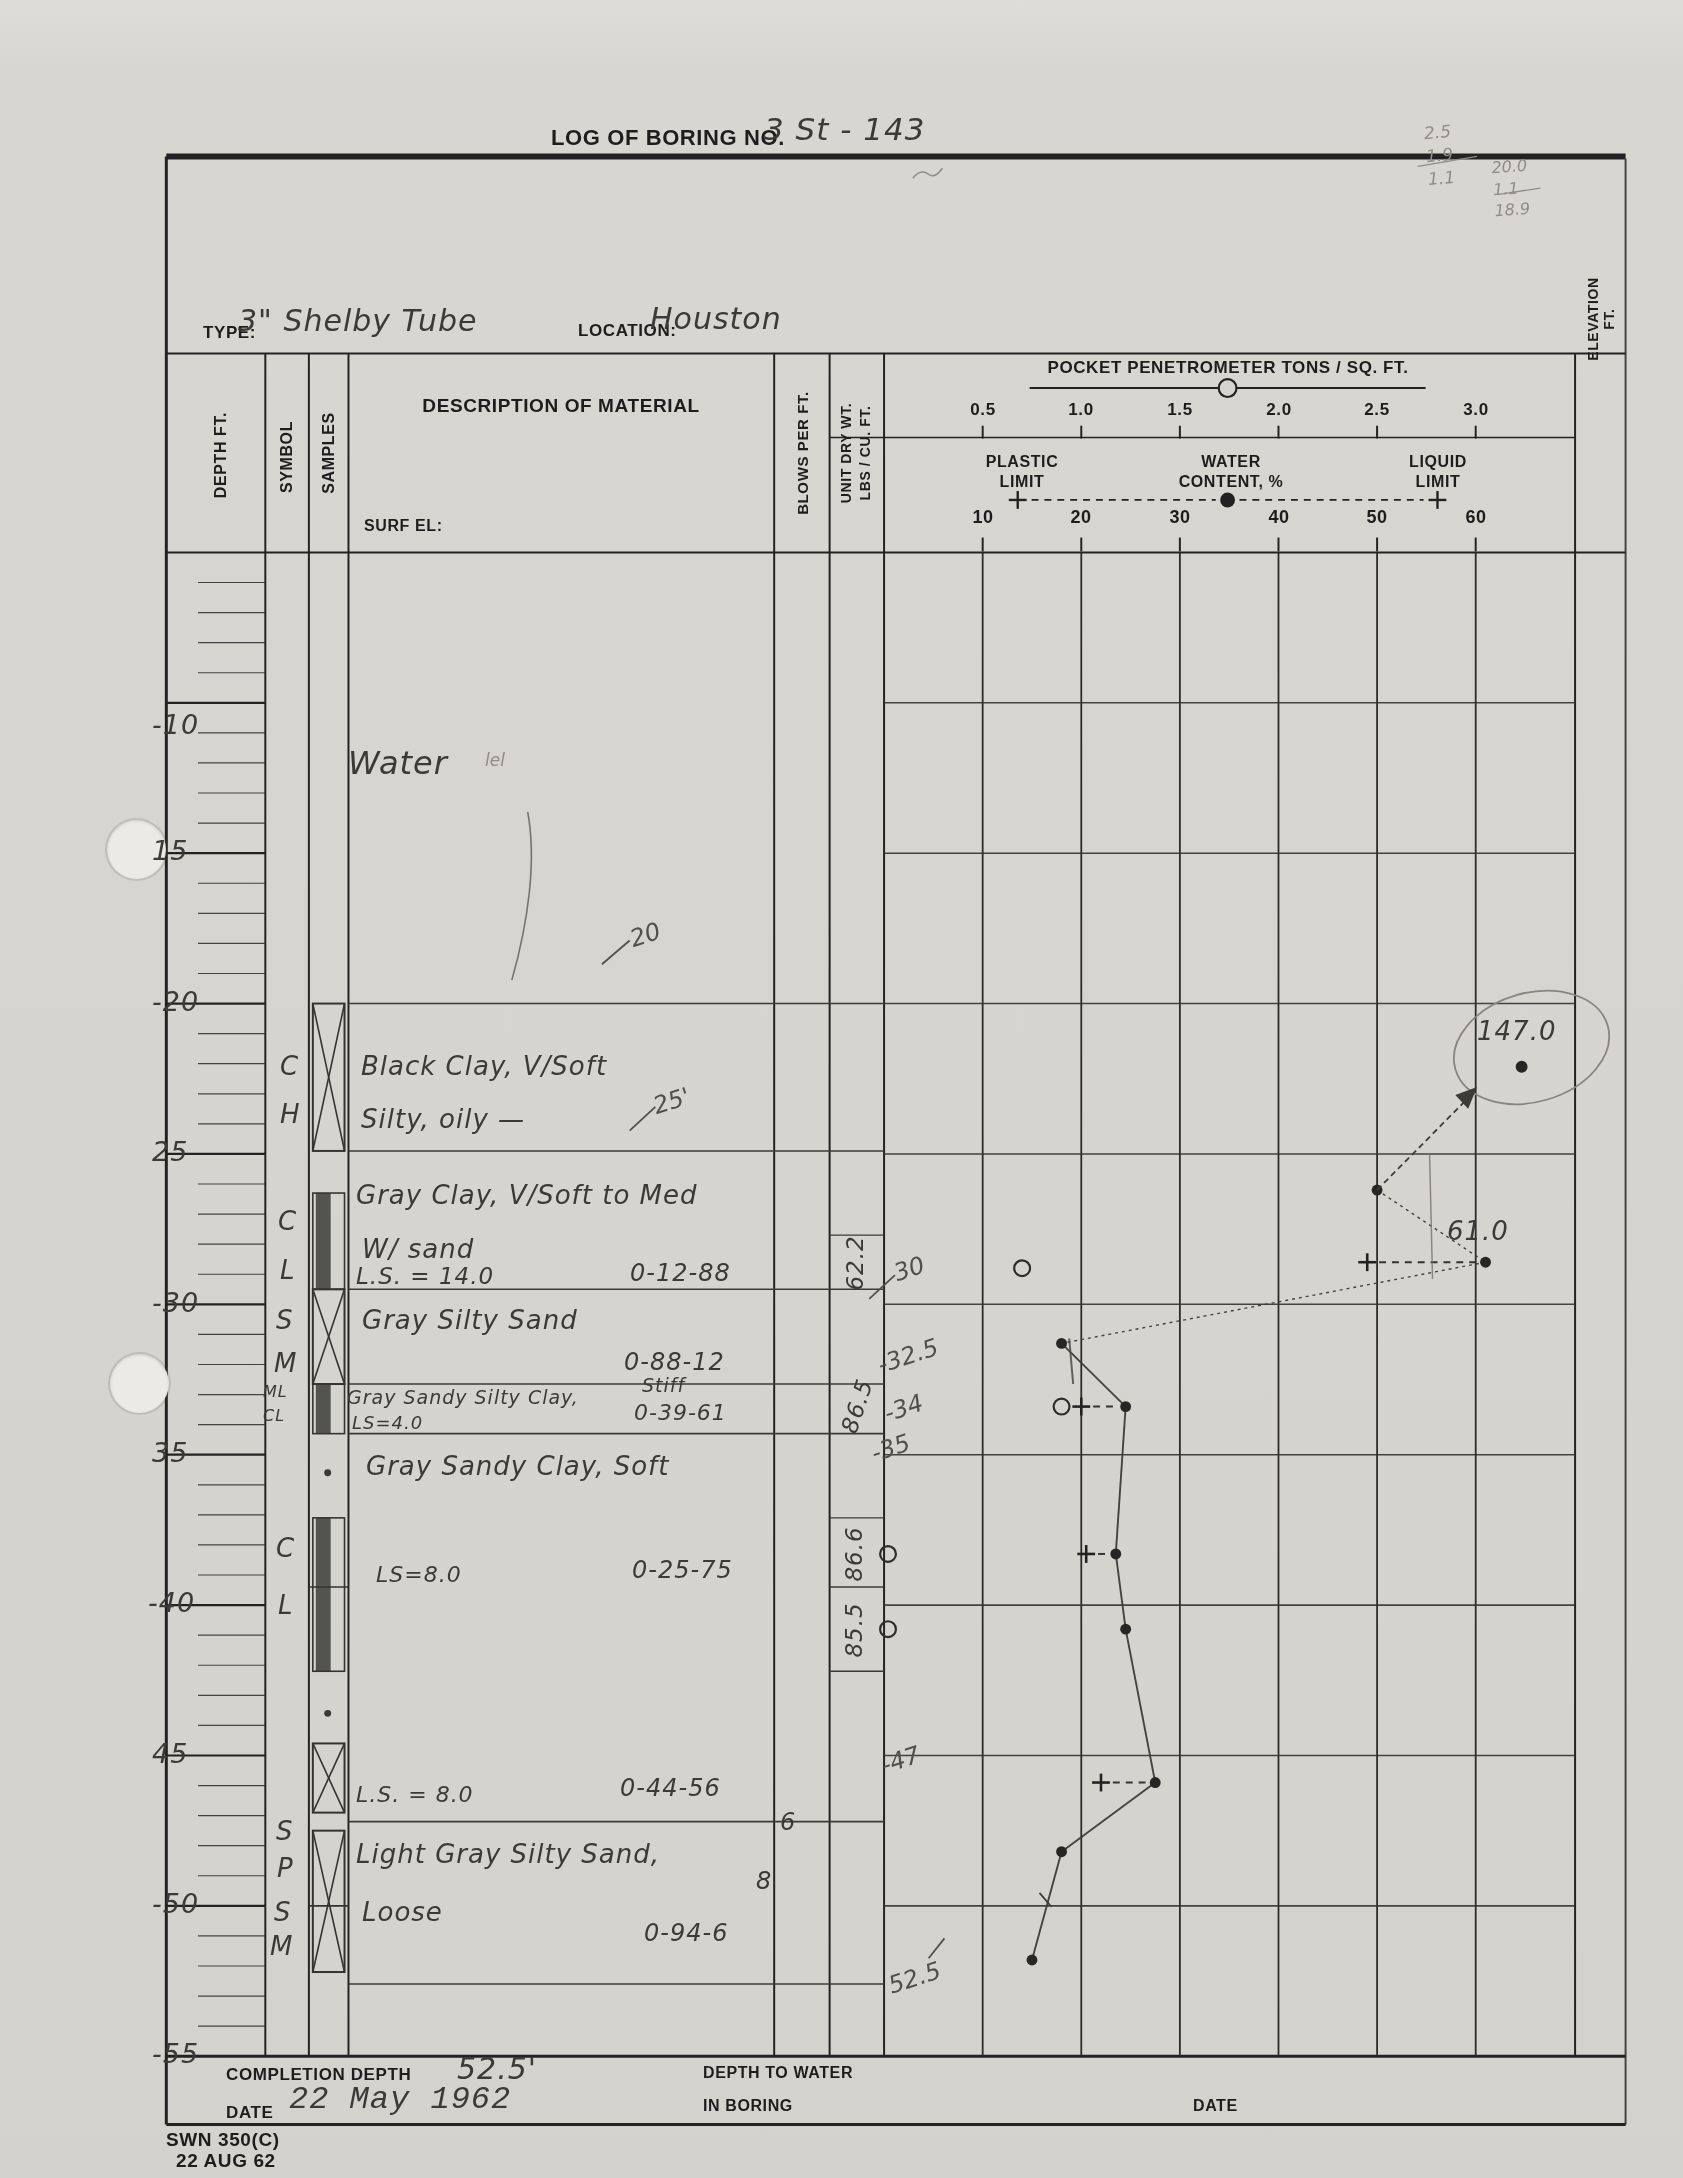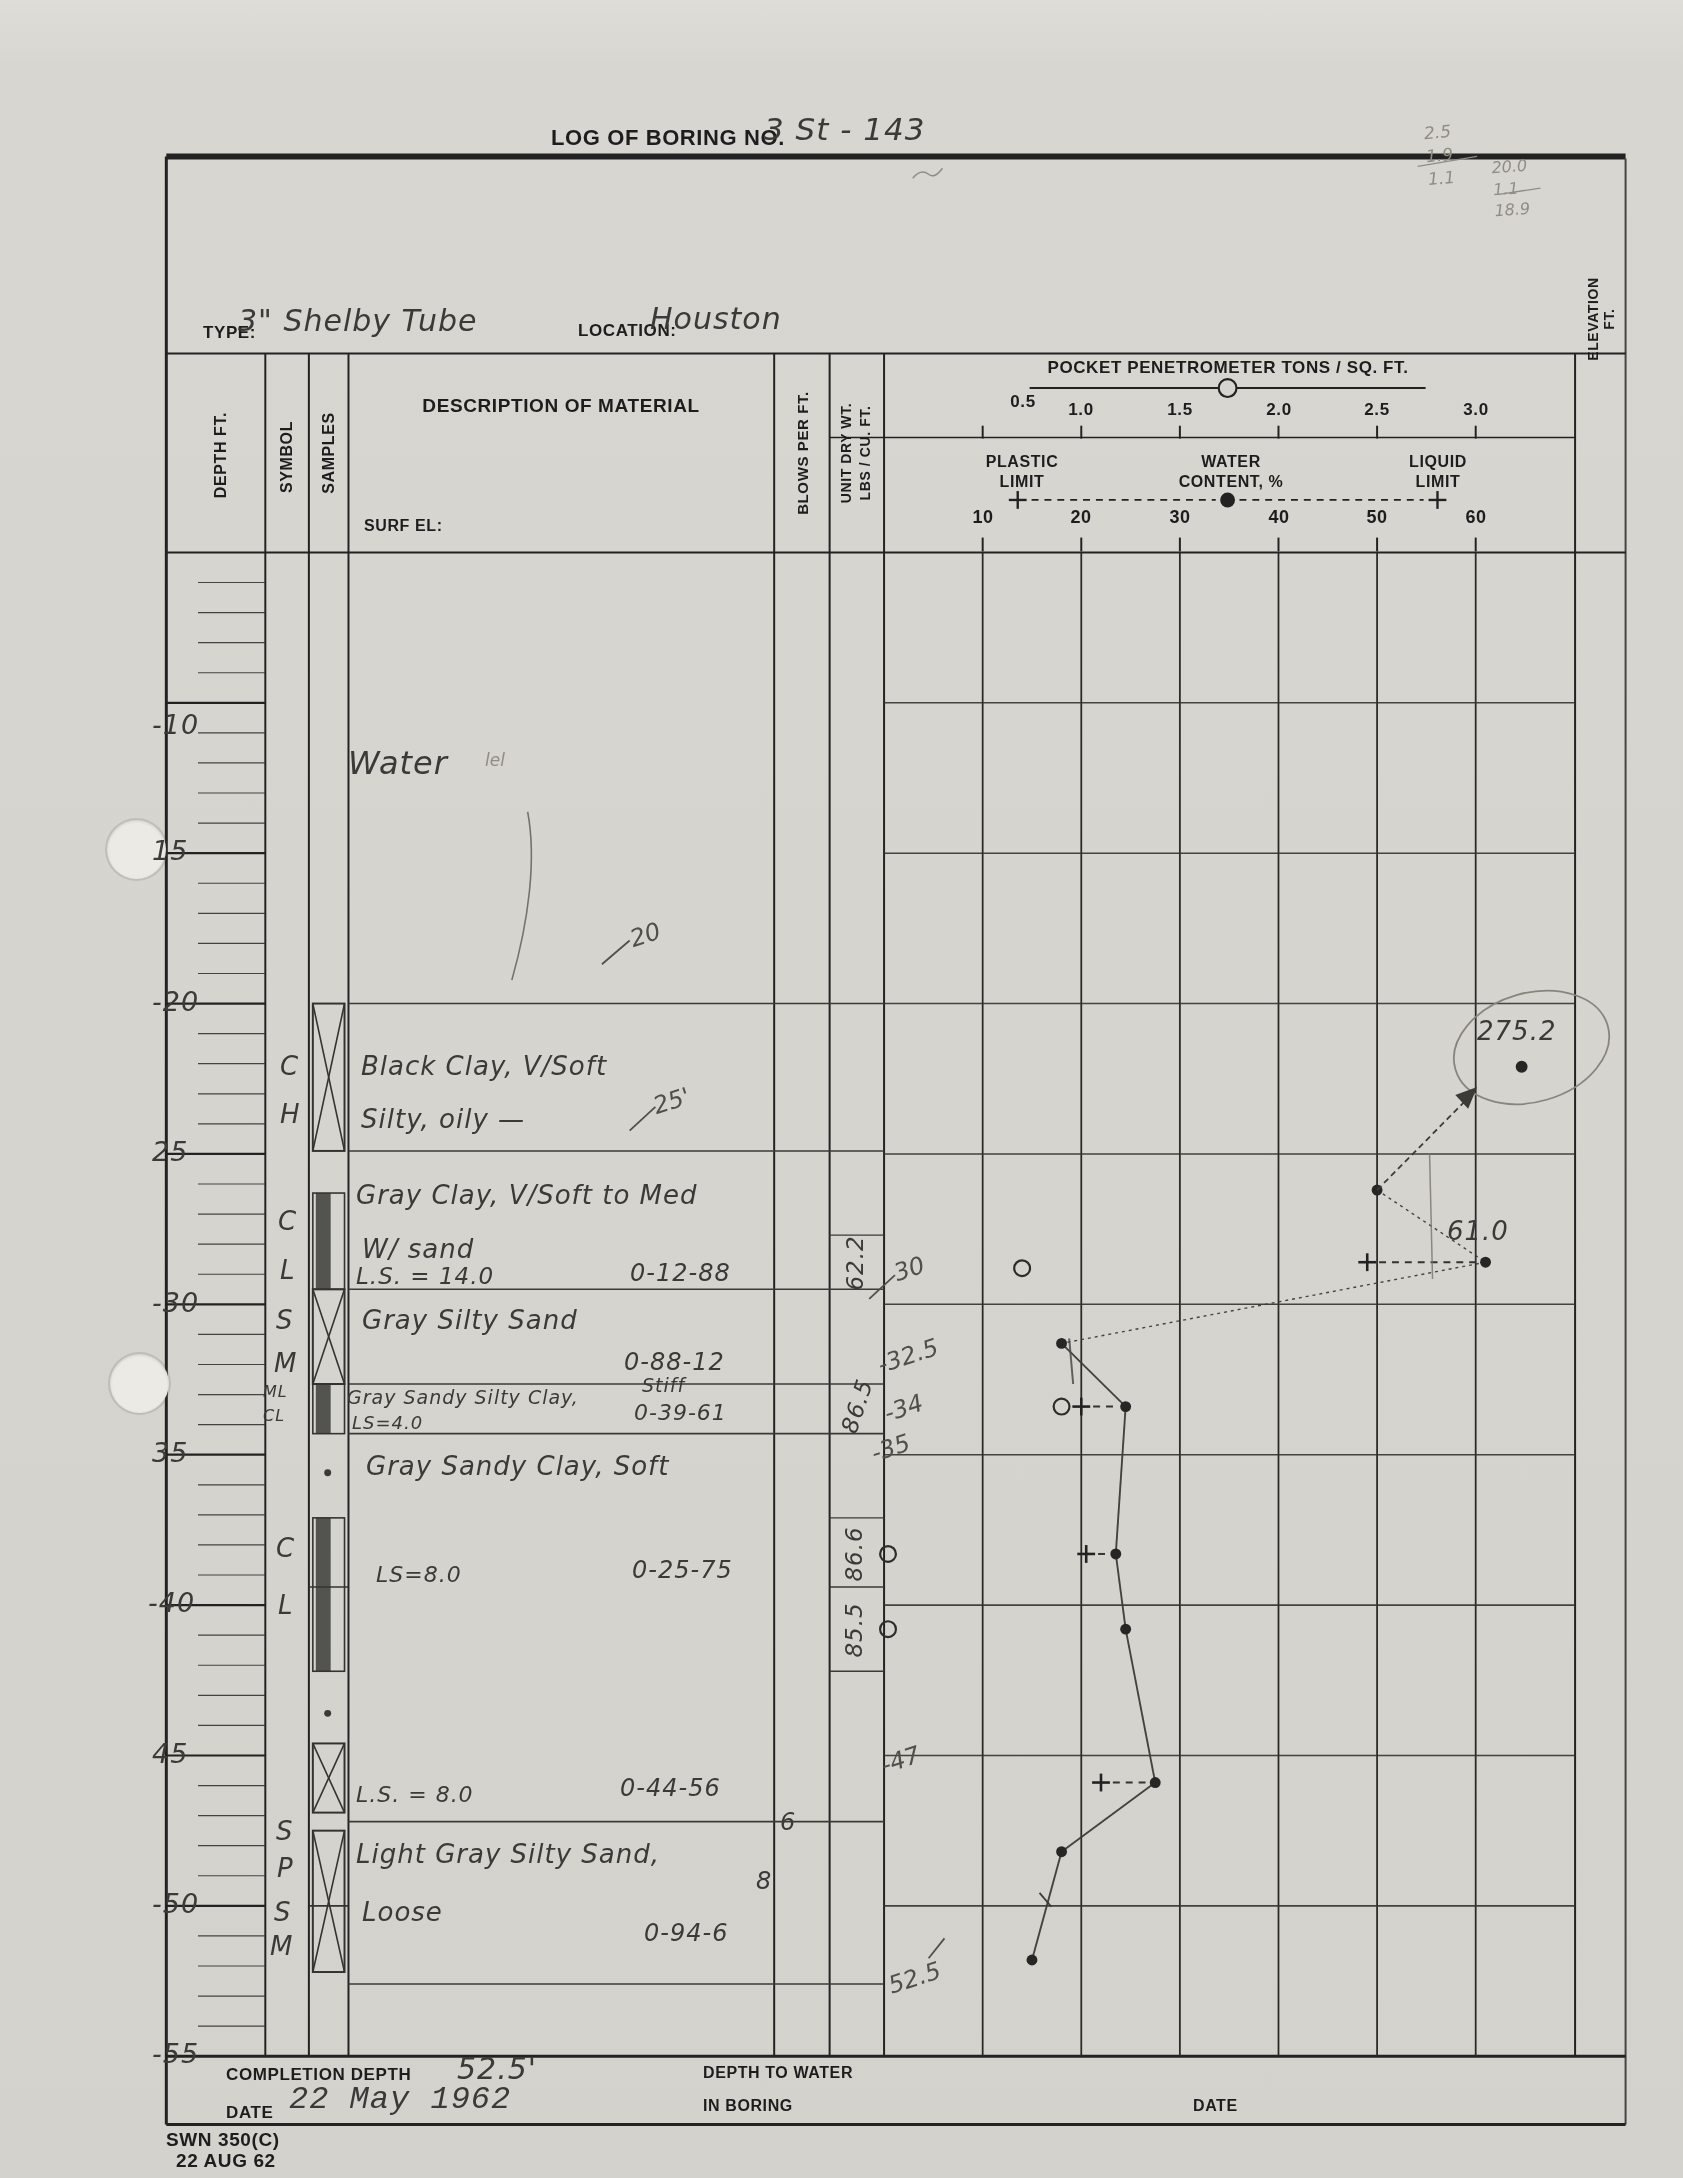--- a/index.html
+++ b/index.html
@@ -250,21 +250,21 @@
 <div class="abs hw" style="left: 152px; top: 685px; font-size: 27px; margin-top: 24px;">-10</div>
     <div class="abs hw" style="left: 152px; top: 835px; font-size: 27px;">15</div>
     <div class="abs hw" style="left: 152px; top: 986px; font-size: 27px;">-20</div>
     <div class="abs hw" style="left: 152px; top: 1136px; font-size: 27px;">25</div>
     <div class="abs hw" style="left: 152px; top: 1287px; font-size: 27px;">-30</div>
     <div class="abs hw" style="left: 152px; top: 1437px; font-size: 27px;">35</div>
     <div class="abs hw" style="left: 148px; top: 1587px; font-size: 27px; font-style: italic;">-40</div>
     <div class="abs hw" style="left: 152px; top: 1738px; font-size: 27px;">45</div>
     <div class="abs hw" style="left: 152px; top: 1888px; font-size: 27px;">-50</div>
     <div class="abs hw" style="left: 152px; top: 2038px; font-size: 27px;">-55</div>
-    <div class="abs printed ctr" style="left: 983px; top: 392px; font-size: 17px; transform: translate(-50%, 0px); margin-left: 40px;">0.5</div>
+    <div class="abs printed ctr" style="left: 983px; top: 400px; font-size: 17px; transform: translate(-50%, 0px);">0.5</div>
     <div class="abs printed ctr" style="left: 1081px; top: 400px; font-size: 17px; transform: translate(-50%, 0px);">1.0</div>
     <div class="abs printed ctr" style="left: 1180px; top: 400px; font-size: 17px; transform: translate(-50%, 0px);">1.5</div>
     <div class="abs printed ctr" style="left: 1279px; top: 400px; font-size: 17px; transform: translate(-50%, 0px);">2.0</div>
     <div class="abs printed ctr" style="left: 1377px; top: 400px; font-size: 17px; transform: translate(-50%, 0px);">2.5</div>
     <div class="abs printed ctr" style="left: 1476px; top: 400px; font-size: 17px; transform: translate(-50%, 0px);">3.0</div>
     <div class="abs printed ctr" style="left: 983px; top: 507px; font-size: 18px; transform: translate(-50%, 0px);">10</div>
     <div class="abs printed ctr" style="left: 1081px; top: 507px; font-size: 18px; transform: translate(-50%, 0px);">20</div>
     <div class="abs printed ctr" style="left: 1180px; top: 507px; font-size: 18px; transform: translate(-50%, 0px);">30</div>
     <div class="abs printed ctr" style="left: 1279px; top: 507px; font-size: 18px; transform: translate(-50%, 0px);">40</div>
     <div class="abs printed ctr" style="left: 1377px; top: 507px; font-size: 18px; transform: translate(-50%, 0px);">50</div>
@@ -305,21 +305,21 @@
     <div class="abs hw" style="left: 278px; top: 1590px; font-size: 26px;">L</div>
     <div class="abs hw" style="left: 276px; top: 1816px; font-size: 26px;">S</div>
     <div class="abs hw" style="left: 277px; top: 1853px; font-size: 26px;">P</div>
     <div class="abs hw" style="left: 274px; top: 1897px; font-size: 26px;">S</div>
     <div class="abs hw" style="left: 270px; top: 1931px; font-size: 26px;">M</div>
     <div class="abs hw ctr" style="left: 855px; top: 1263px; font-size: 23px; transform: translate(-50%, -50%) rotate(-90deg);">62.2</div>
     <div class="abs hw ctr" style="left: 857px; top: 1406px; font-size: 23px; transform: translate(-50%, -50%) rotate(-72deg);">86.5</div>
     <div class="abs hw ctr" style="left: 854px; top: 1554px; font-size: 23px; transform: translate(-50%, -50%) rotate(-90deg);">86.6</div>
     <div class="abs hw ctr" style="left: 854px; top: 1630px; font-size: 23px; transform: translate(-50%, -50%) rotate(-90deg);">85.5</div>
     <div class="abs hw" style="left: 1447px; top: 1216px; font-size: 26px;">61.0</div>
-    <div class="abs hw" style="left: 1477px; top: 1016px; font-size: 26px;">275.2</div>
+    <div class="abs hw" style="left: 1477px; top: 1016px; font-size: 26px;">147.0</div>
     <div class="abs ann" style="left: 630px; top: 921px; font-size: 24px; transform: rotate(-18deg);">20</div>
     <div class="abs ann" style="left: 653px; top: 1087px; font-size: 24px; transform: rotate(-18deg);">25'</div>
     <div class="abs ann" style="left: 894px; top: 1255px; font-size: 24px; transform: rotate(-18deg);">30</div>
     <div class="abs ann" style="left: 877px; top: 1342px; font-size: 24px; transform: rotate(-18deg);">-32.5</div>
     <div class="abs ann" style="left: 884px; top: 1394px; font-size: 24px; transform: rotate(-18deg);">-34</div>
     <div class="abs ann" style="left: 871px; top: 1434px; font-size: 24px; transform: rotate(-18deg);">-35</div>
     <div class="abs ann" style="left: 881px; top: 1746px; font-size: 24px; transform: rotate(-18deg);">-47</div>
     <div class="abs ann" style="left: 888px; top: 1964px; font-size: 24px; transform: rotate(-18deg);">52.5</div>
   </div>
 

